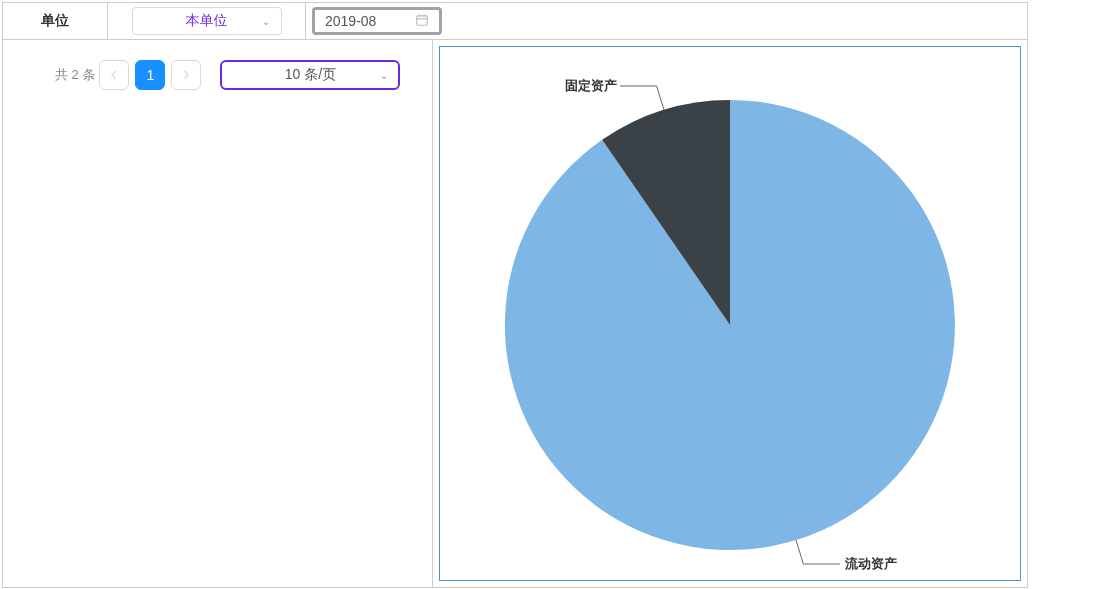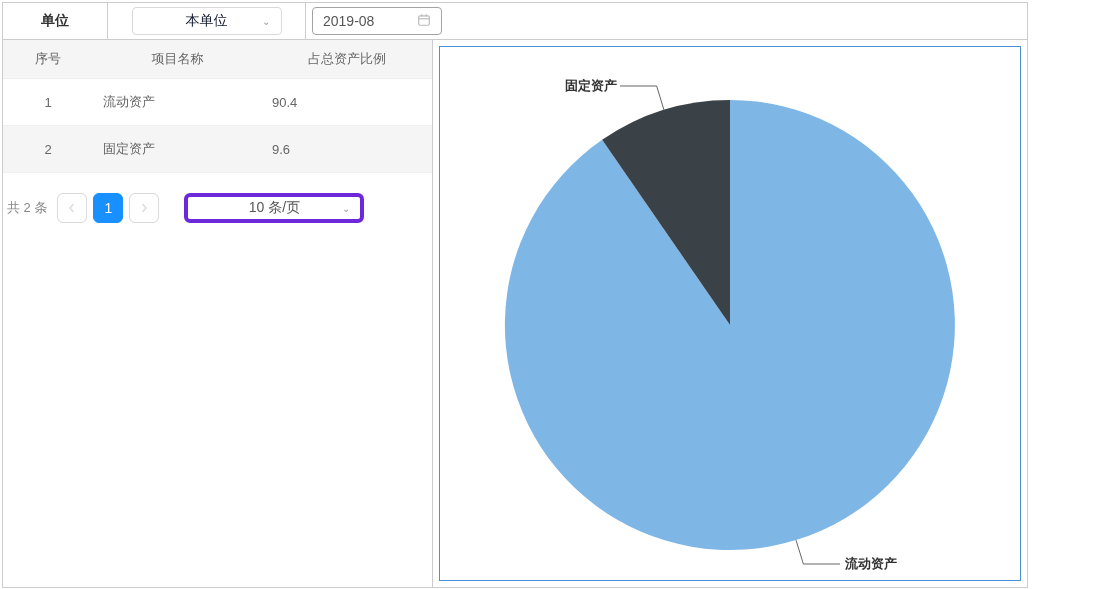--- a/index.html
+++ b/index.html
@@ -52,32 +52,32 @@
       border: 1px solid #d9d9d9;
       border-radius: 4px;
       display: flex;
       align-items: center;
       justify-content: center;
       position: relative;
       cursor: pointer;
       background: #fff;
     }
     .select-text {
-      color: #0f172a;
+      color: #6d28d9;
     }
     .select-arrow {
       position: absolute;
       right: 10px;
       color: #999;
       font-size: 10px;
     }
     .date-picker {
       width: 130px;
       height: 28px;
-      border: 1px solid #a3a3a3;
+      border: 3px solid #a3a3a3;
       border-radius: 4px;
       display: flex;
       align-items: center;
       padding: 0 10px;
       cursor: pointer;
       background: #fff;
       color: #555;
     }
     .date-text {
       flex: 1;
@@ -124,21 +124,22 @@
     .data-table td:first-child {
       text-align: center;
     }
     .data-table tbody tr:nth-child(even) {
       background: #f5f5f5;
     }
     .pagination {
       display: flex;
       align-items: center;
       padding: 20px 4px 4px 4px;
-      gap: 10px;
+      gap: 4px;
+      margin-left: 48px;
     }
     .page-total {
       color: #888;
       font-size: 13px;
     }
     .page-btn-group {
       display: flex;
       gap: 6px;
     }
     .page-btn {
@@ -158,21 +159,21 @@
       border-color: #1890ff;
       color: #fff;
     }
     .page-btn.disabled {
       color: #ddd;
       cursor: not-allowed;
     }
     .page-size-select {
       width: 180px;
       height: 30px;
-      border: 4px solid #6d28d9;
+      border: 2px solid #6d28d9;
       border-radius: 6px;
       display: flex;
       align-items: center;
       justify-content: center;
       position: relative;
       cursor: pointer;
       color: #555;
       margin-left: 15px;
     }
     .chart-box {
@@ -213,41 +214,20 @@
             <line x1="8" y1="2" x2="8" y2="6"></line>
             <line x1="16" y1="2" x2="16" y2="6"></line>
           </svg>
         </span>
       </div>
     </div>
   </div>
 
   <div class="content-row">
     <div class="left-panel">
-      <table class="data-table">
-        <thead>
-          <tr>
-            <th>序号</th>
-            <th>项目名称</th>
-            <th>占总资产比例</th>
-          </tr>
-        </thead>
-        <tbody>
-          <tr>
-            <td>1</td>
-            <td>流动资产</td>
-            <td>90.4</td>
-          </tr>
-          <tr>
-            <td>2</td>
-            <td>固定资产</td>
-            <td>9.6</td>
-          </tr>
-        </tbody>
-      </table>
 
       <div class="pagination">
         <span class="page-total">共 2 条</span>
         <div class="page-btn-group">
           <div class="page-btn disabled">
             <svg width="10" height="10" viewBox="0 0 10 10">
                 <path d="M6.5 1 L3 5 L6.5 9" stroke="currentColor" stroke-width="1.5" fill="none"></path>
               </svg>
           </div>
           <div class="page-btn active">1</div>

